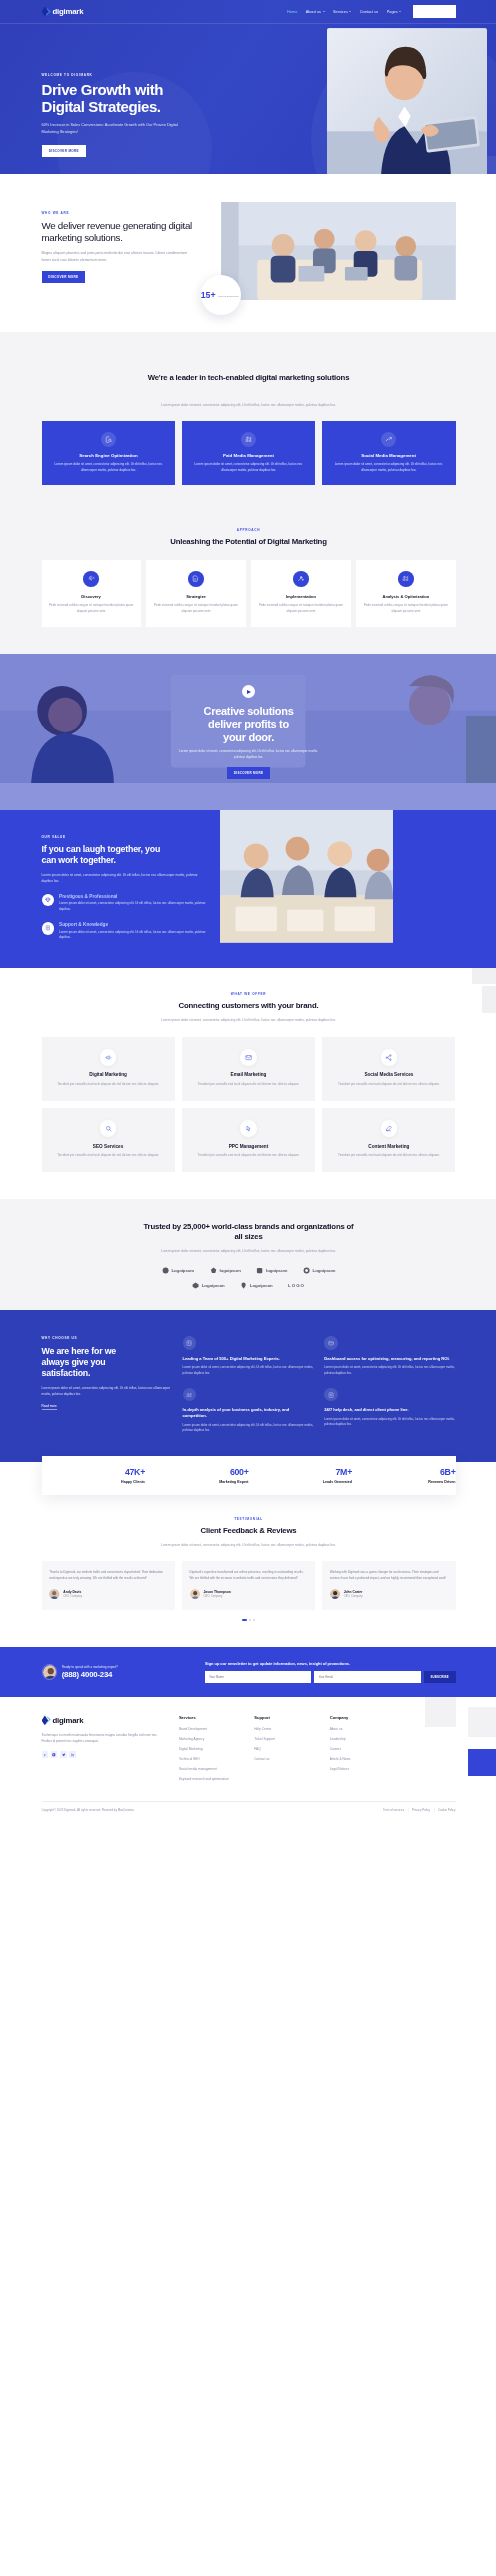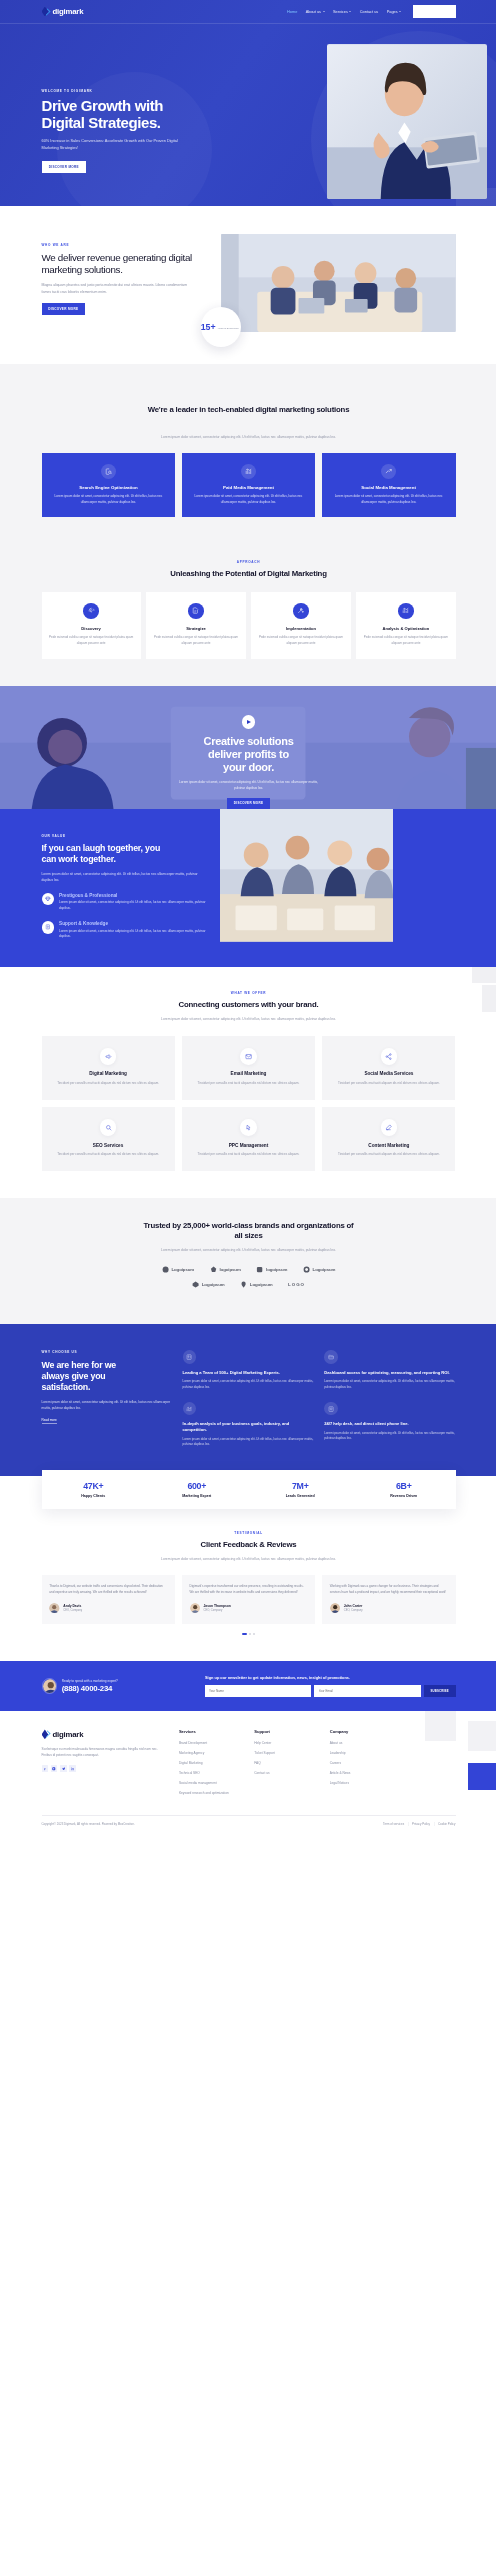--- a/index.html
+++ b/index.html
@@ -17,21 +17,21 @@
   .logo-mark .d{position:absolute;left:0;top:0;width:6.7px;height:9.8px;background:#1b2a9e;clip-path:polygon(0 50%,50% 0,100% 50%,50% 100%)}
   .logo-mark .c{position:absolute;left:2.1px;top:1px;width:5.7px;height:7.8px;border-right:1.8px solid #35a7f5;border-top:1.8px solid #35a7f5;transform:rotate(45deg) scale(.72);transform-origin:center}
   .brand-name{font-size:7.8px;font-weight:700;color:#fff;letter-spacing:-0.2px}
   nav.mainnav{margin-left:auto;display:flex;align-items:center;gap:8.3px}
   nav.mainnav a{font-size:3.9px;color:rgba(255,255,255,.88);text-decoration:none;white-space:nowrap;display:flex;align-items:center;gap:1.6px}
   nav.mainnav a.active{color:#7fc4ff}
   .caret{display:inline-block;width:0;height:0;border-left:1.3px solid transparent;border-right:1.3px solid transparent;border-top:1.6px solid rgba(255,255,255,.8)}
   .btn-started{background:#fff;color:#2f3fb8;font-size:3.4px;font-weight:700;letter-spacing:0.3px;padding:3.6px 6.2px;text-decoration:none;margin-left:3.1px}
   .hr-line{border-top:0.5px solid rgba(255,255,255,.13);width:100%;position:relative;z-index:2}
 
-  .hero-body{width:414px;margin:16px auto;display:flex;position:relative;z-index:3;padding-top:28px;padding-bottom:16px;min-height:150px}
+  .hero-body{width:414px;margin:0 auto;display:flex;position:relative;z-index:3;padding-top:28px;padding-bottom:16px;min-height:150px}
   .hero-left{width:207px;padding-top:21px}
   .eyebrow{font-size:3.1px;letter-spacing:0.7px;font-weight:700;color:rgba(255,255,255,.92);text-transform:uppercase;margin-bottom:5.2px}
   .eyebrow.blue{color:#3b4ee0}
   .eyebrow.center{text-align:center}
   h1.hero-title{font-size:15px;line-height:1.12;font-weight:700;color:#fff;letter-spacing:-0.4px;margin-bottom:6.2px}
   .hero-sub{font-size:3.9px;line-height:1.75;color:rgba(255,255,255,.82);width:145px;margin-bottom:8.3px}
   .btn-white{display:inline-block;background:#fff;color:#2f3fb8;font-size:3.1px;font-weight:700;letter-spacing:0.3px;padding:4.1px 7.2px;text-decoration:none}
   .hero-right{flex:1;position:relative}
   .hero-photo{position:absolute;right:-31px;top:-24px;width:160px;height:155px;border-radius:2.1px;overflow:hidden}
   .sq-accent{position:absolute;background:rgba(255,255,255,.10)}
@@ -65,21 +65,21 @@
   
   .approach{background:#f4f4f6;padding:15.5px 0 27px}
   .cards4{display:flex;gap:5.7px;margin-top:12.4px}
   .ap-card{flex:1;background:#fff;padding:11.4px 7.2px 12.4px;text-align:center}
   .ap-ico{width:15.5px;height:15.5px;border-radius:50%;background:#3344d6;margin:0 auto 7.2px;display:flex;align-items:center;justify-content:center}
   .ap-ico svg{width:7.2px;height:7.2px;fill:none;stroke:#fff;stroke-width:1.7}
   .ap-title{font-size:4.1px;font-weight:700;color:#14142b;margin-bottom:4.1px}
   .ap-txt{font-size:3px;line-height:1.9;color:#9296a8}
 
   
-  .video{height:123px;position:relative;overflow:hidden;display:flex;align-items:flex-end;justify-content:center}
+  .video{height:156px;position:relative;overflow:hidden;display:flex;align-items:center;justify-content:center}
   .video .bgimg{position:absolute;inset:0}
   .video .tint{position:absolute;inset:0;background:rgba(45,60,190,.55)}
   .video-inner{position:relative;z-index:3;text-align:center;width:197px}
   .playbtn{width:13.5px;height:13.5px;border-radius:50%;background:#fff;margin:0 auto 6.2px;display:flex;align-items:center;justify-content:center}
   .playbtn i{display:block;width:0;height:0;border-left:4.1px solid #2b3bc4;border-top:2.6px solid transparent;border-bottom:2.6px solid transparent;margin-left:1.6px}
   h2.vid-title{font-size:11px;line-height:1.2;font-weight:700;color:#fff;letter-spacing:-0.3px}
   .vid-sub{font-size:3.2px;line-height:1.85;color:rgba(255,255,255,.85);margin:5.2px auto 0;width:145px}
   .btn-blue2{display:inline-block;background:#3344d6;color:#fff;font-size:3px;font-weight:700;letter-spacing:0.3px;padding:3.6px 6.7px;text-decoration:none;margin-top:6.2px}
 
   
@@ -100,42 +100,42 @@
   .offer{background:#fff;padding:24px 0 27px;position:relative}
   .offer-grid{display:grid;grid-template-columns:repeat(3,1fr);gap:7.2px;margin-top:13.5px}
   .of-card{background:#f4f4f6;padding:12.4px 9.3px 13.5px;text-align:center}
   .of-ico{width:16.6px;height:16.6px;border-radius:50%;background:#fff;margin:0 auto 6.7px;display:flex;align-items:center;justify-content:center;box-shadow:0 1px 4.1px rgba(20,25,70,.06)}
   .of-ico svg{width:7.2px;height:7.2px;fill:none;stroke:#3344d6;stroke-width:1.6}
   .of-title{font-size:4.7px;font-weight:700;color:#14142b;margin-bottom:4.1px}
   .of-txt{font-size:3px;line-height:1.9;color:#9296a8}
   .deco-sq{position:absolute;background:#f0f0f3}
 
   
-  .trusted{background:#f4f4f6;padding:23px 0 36px}
+  .trusted{background:#f4f4f6;padding:23px 0 21px}
   .logo-row{display:flex;justify-content:center;gap:15.5px;margin-top:12.4px;flex-wrap:wrap}
   .logo-item{display:flex;align-items:center;gap:2.6px;color:#3b3f4d;opacity:.85}
   .logo-item svg{width:7.2px;height:7.2px;fill:#3b3f4d}
   .logo-item span{font-size:4.4px;font-weight:700;letter-spacing:-0.1px}
 
   
   .why{background:#2f3fb8;padding:26px 0 0;position:relative}
   .why-row{display:flex;gap:12px}
   .why-left{width:129px;color:#fff}
   .why-sub{font-size:3.2px;line-height:1.95;color:rgba(255,255,255,.78);margin-top:5.2px}
   .why-link{display:inline-block;margin-top:6.2px;font-size:3.1px;color:#fff;border-bottom:0.5px solid rgba(255,255,255,.5);padding-bottom:1px;text-decoration:none}
   .why-right{flex:1;display:grid;grid-template-columns:1fr 1fr;gap:11.4px 10.4px}
   .why-item .wi-ico{width:13.5px;height:13.5px;border-radius:50%;background:rgba(255,255,255,.13);display:flex;align-items:center;justify-content:center;margin-bottom:5.7px}
   .why-item .wi-ico svg{width:6.2px;height:6.2px;fill:none;stroke:#dfe5ff;stroke-width:1.6}
   .wi-h{font-size:4.1px;font-weight:700;color:#fff;line-height:1.45;margin-bottom:3.6px}
   .wi-t{font-size:3px;line-height:1.9;color:rgba(255,255,255,.72)}
 
   
   .stats-wrap{background:linear-gradient(to bottom,#2f3fb8 0%,#2f3fb8 46%,#fff 46%,#fff 100%);padding-top:22px}
   .stats{background:#fff;box-shadow:0 4.1px 15.5px rgba(20,25,70,.09);display:flex;padding:11.4px 0;}
-  .stat{flex:1;text-align:center}
+  .stat{flex:1;text-align:right}
   .stat .n{font-size:8.8px;font-weight:700;color:#3344d6;letter-spacing:-0.3px}
   .stat .l{font-size:3.6px;font-weight:700;color:#14142b;margin-top:2.6px}
 
   
   .testi{background:#fff;padding:22px 0 26px}
   .testi-grid{display:flex;gap:6.7px;margin-top:12.4px}
   .t-card{flex:1;background:#f7f7f9;padding:9.3px 7.8px 10.4px}
   .t-txt{font-size:3px;line-height:1.95;color:#7e8296}
   .t-foot{display:flex;align-items:center;gap:3.6px;margin-top:7.2px}
   .t-av{width:10.4px;height:10.4px;border-radius:50%;overflow:hidden;flex:0 0 auto}

